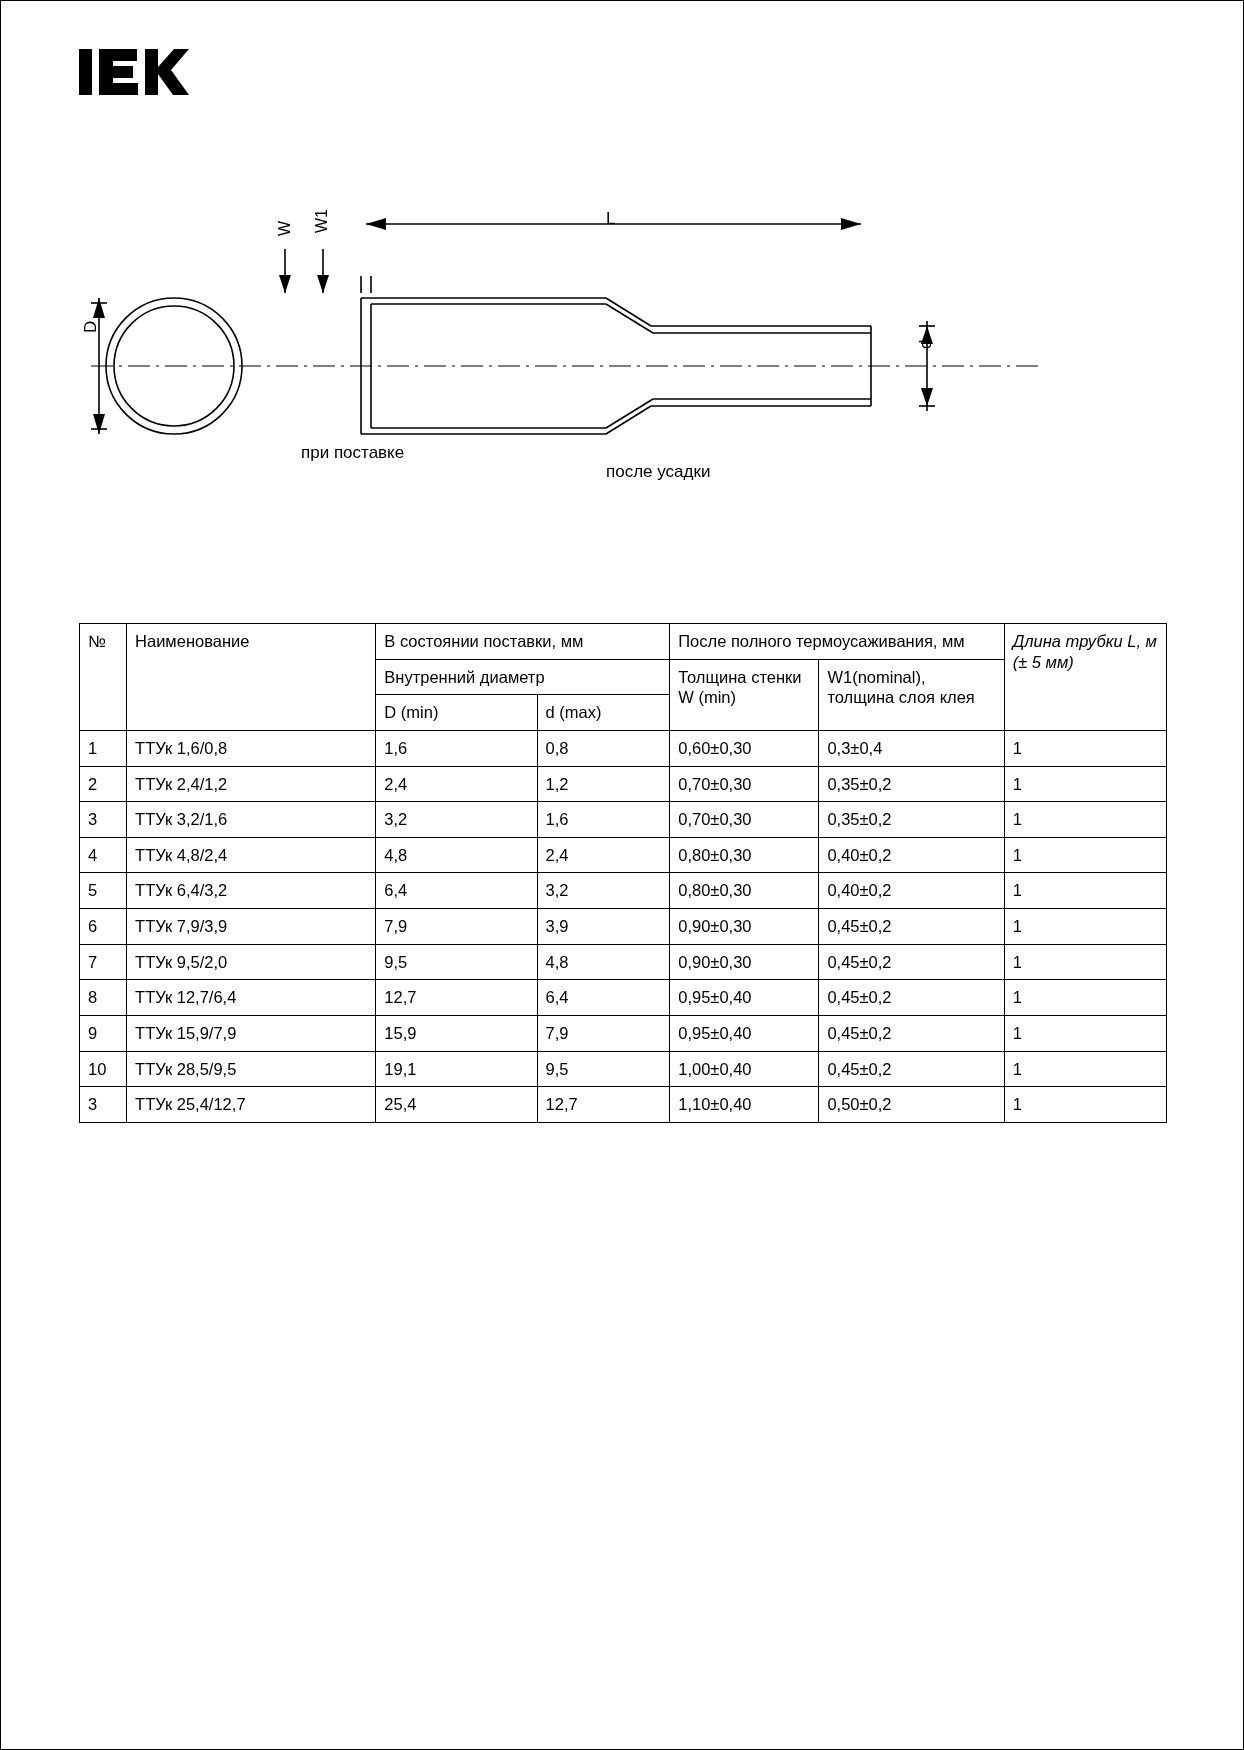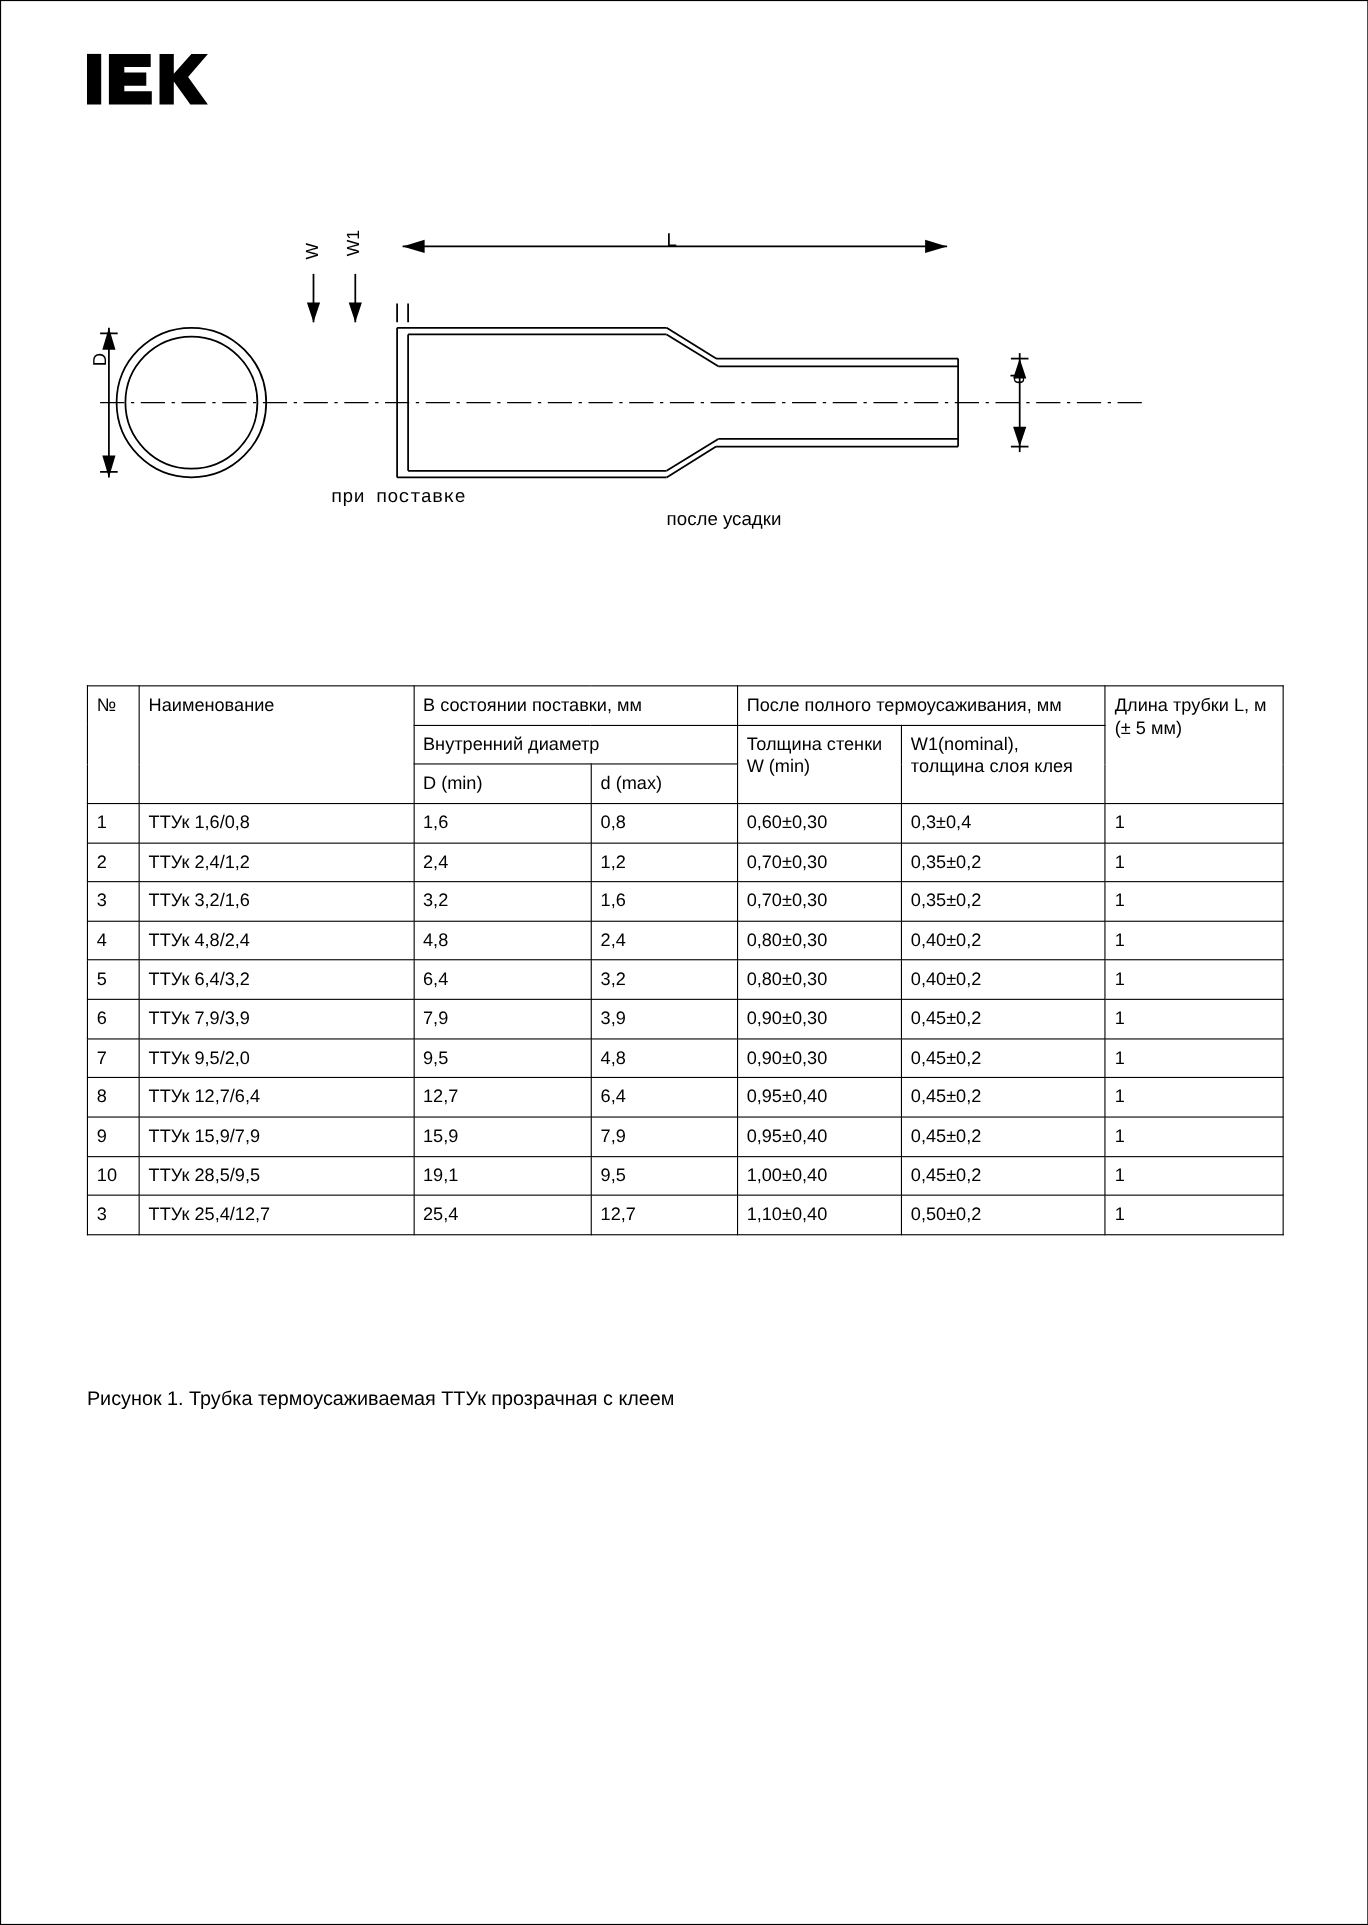--- a/index.html
+++ b/index.html
@@ -38,21 +38,21 @@
     position: absolute;
     font-size: 17px;
     color: #000;
     white-space: nowrap;
   }
   .lbl-L   { left: 545px; top: 28px; }
   .lbl-W   { left: 215px; top: 55px; transform: rotate(-90deg); transform-origin: left top; font-size: 16px;}
   .lbl-W1  { left: 252px; top: 52px; transform: rotate(-90deg); transform-origin: left top; font-size: 16px;}
   .lbl-D   { left: 20px;  top: 152px; transform: rotate(-90deg); transform-origin: left top; font-size: 17px;}
   .lbl-d   { left: 855px; top: 168px; transform: rotate(-90deg); transform-origin: left top; font-size: 17px;}
-  .lbl-before { left: 240px; top: 262px; font-family: Liberation Mono, monospace; }
+  .lbl-before { left: 240px; top: 262px; }
   .lbl-after  { left: 545px; top: 235px; margin-top: 46px; }
 
   table.spec {
     position: absolute;
     left: 78px;
     top: 622px;
     width: 1088px;
     border-collapse: collapse;
     font-size: 16.5px;
   }
@@ -66,21 +66,21 @@
   }
   table.spec thead td {
     vertical-align: top;
   }
   .col-num   { width: 32px; text-align: left;}
   .col-name  { width: 252px; }
   .col-D     { width: 162px; }
   .col-d     { width: 128px; }
   .col-W     { width: 142px; }
   .col-W1    { width: 180px; }
-  .col-len   { width: 160px; }
+  .col-len   { width: 160px; font-style: italic; }
   .row-h { height: 31px; }
   .caption {
     position: absolute;
     left: 78px;
     top: 1260px;
     font-size: 18px;
   }
 </style>
 </head>
 <body>
@@ -276,15 +276,14 @@
         <td>ТТУк 25,4/12,7</td>
         <td>25,4</td>
         <td>12,7</td>
         <td>1,10±0,40</td>
         <td>0,50±0,2</td>
         <td>1</td>
       </tr>
     </tbody>
   </table>
 
-  <div class="caption">Рисунок 1. Трубка термоусаживаемая ТТУк прозрачная с клеем</div>
 
 </div>
 
 </body></html>

